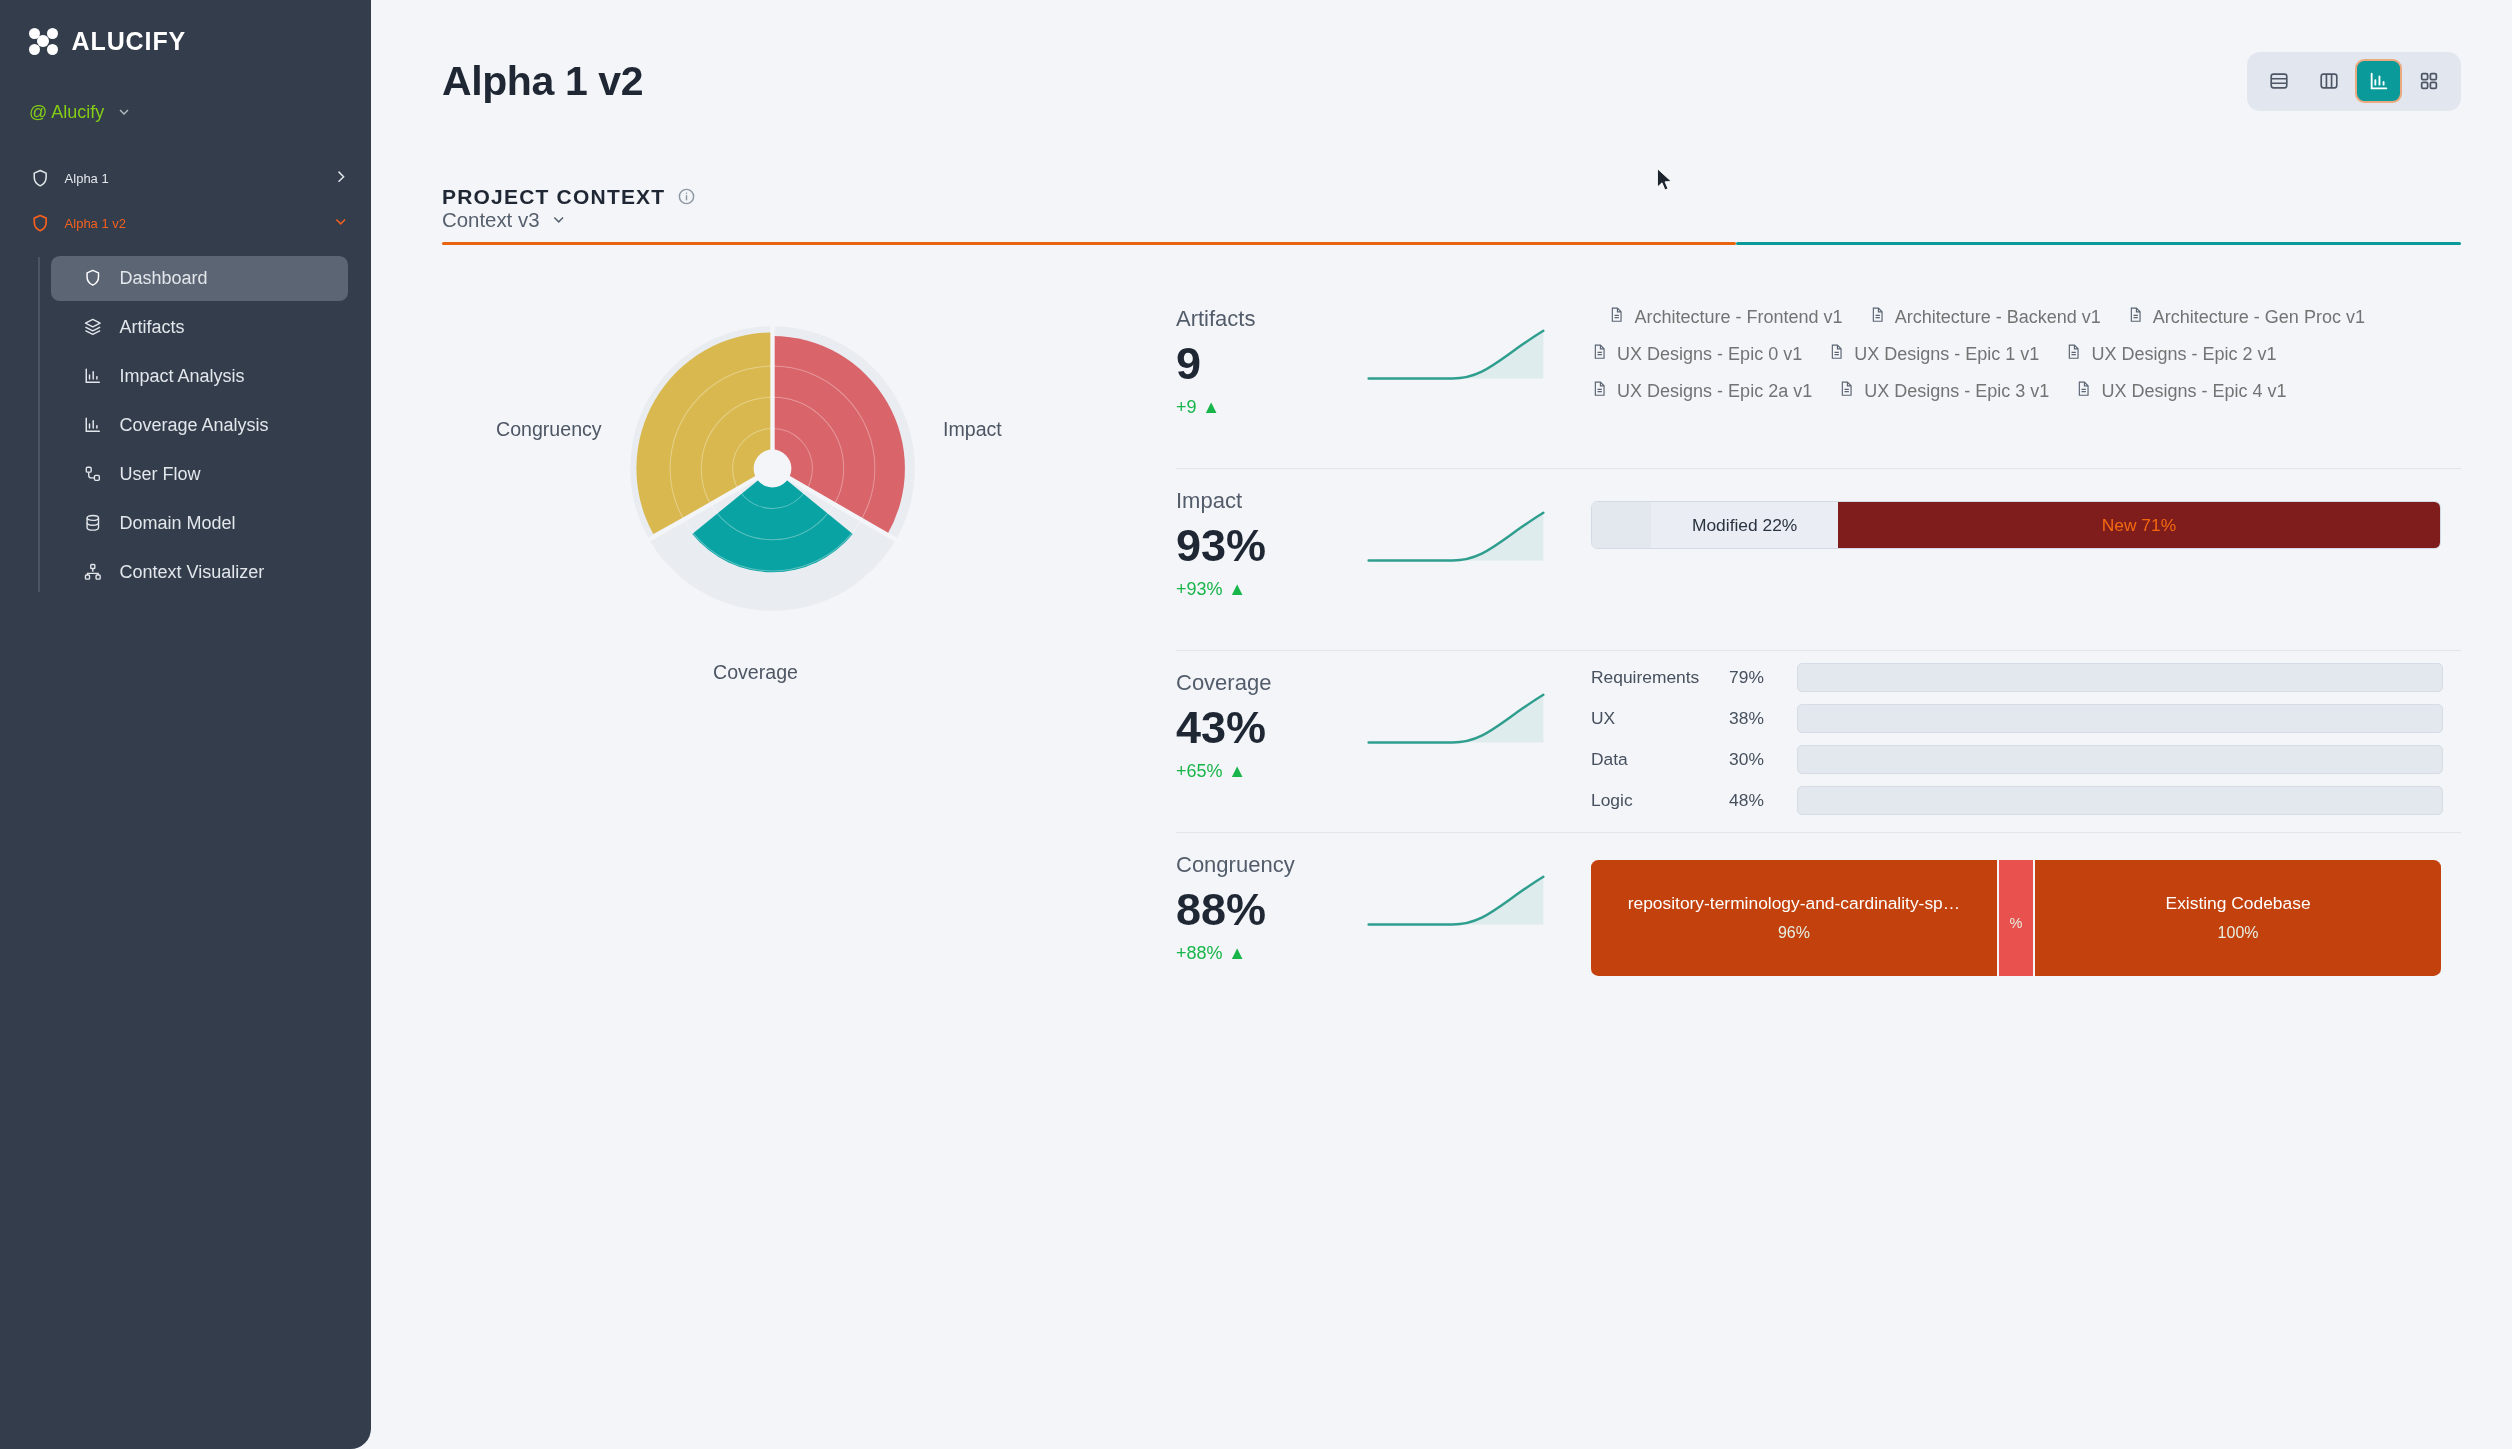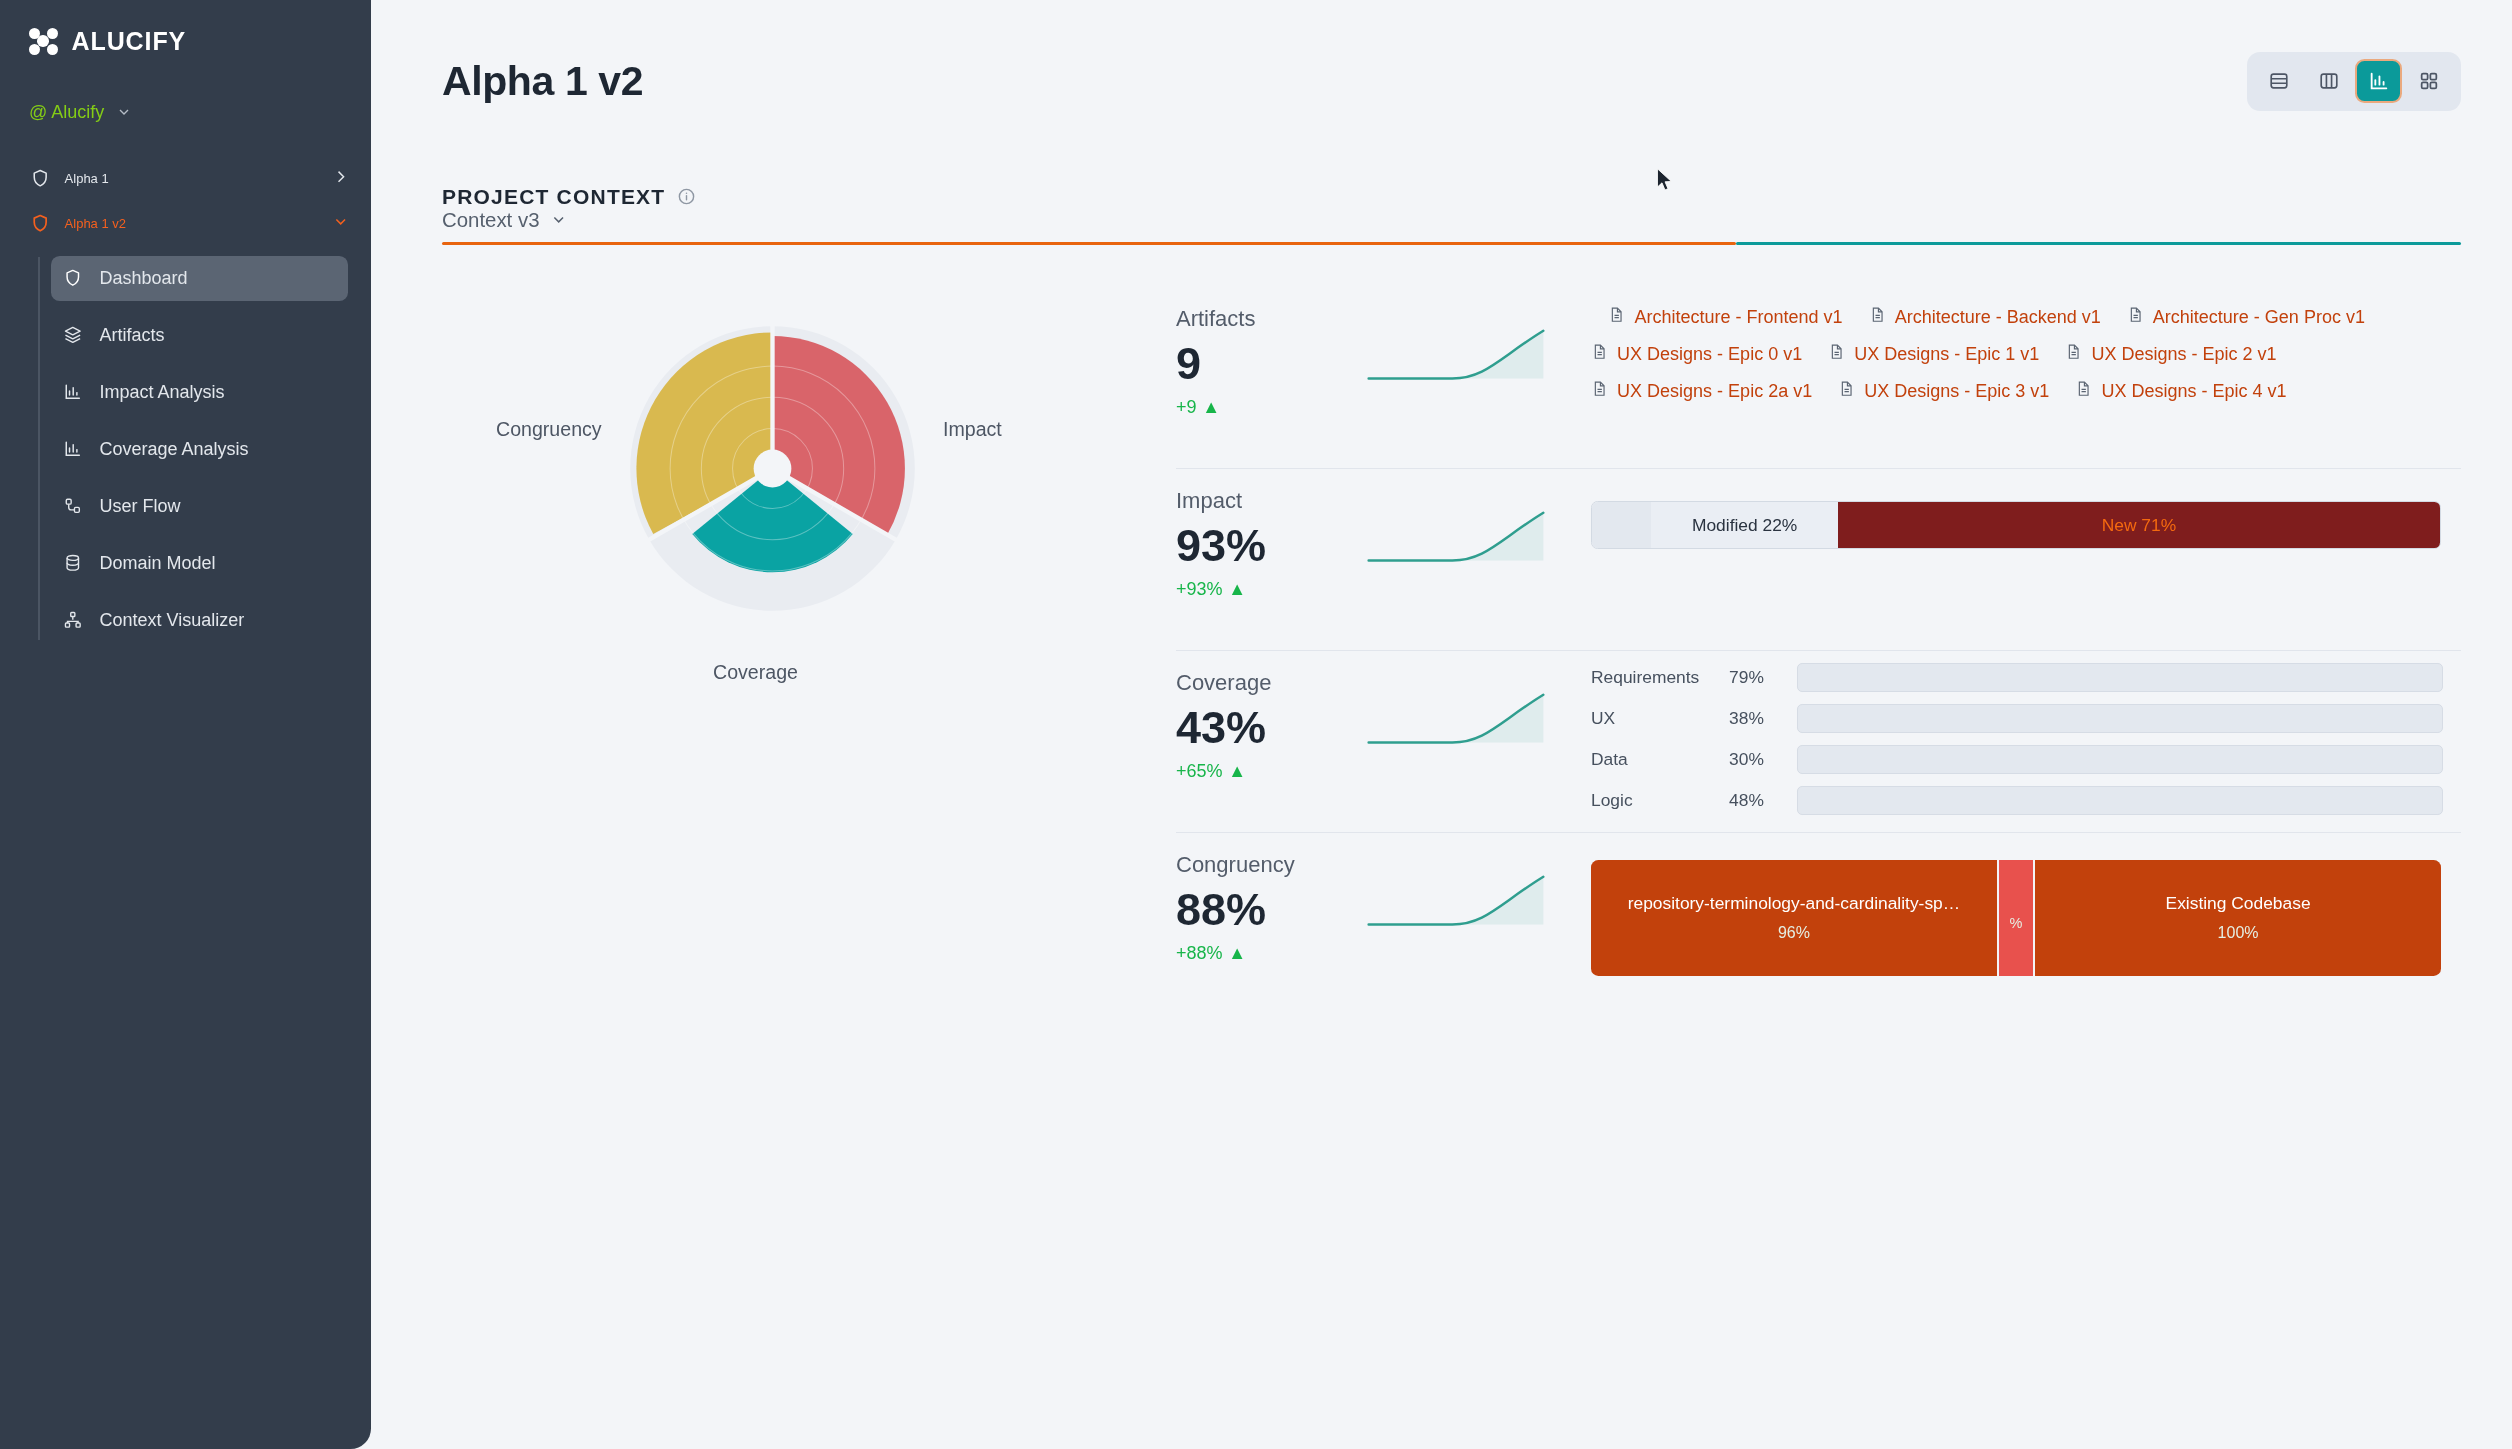--- a/index.html
+++ b/index.html
@@ -55,21 +55,21 @@
   .proj.active { color: #f4601e; }
   .proj.active .shield svg { stroke: #f4601e; }
 
   .subnav { position: relative; margin: 10.2px 0 0 0; padding-left: 38px; }
   .subnav:before {
     content:""; position:absolute; left:38px; top:1.5px; bottom:2.9px; width:1.5px;
     background: #4b5563;
   }
   .subitem {
     display:flex; align-items:center; gap:14.5px;
-    height: 45px; margin: 0 23px 12px 13px; padding: 0 9px;
+    height: 45px; margin: 0 23px 4px 13px; padding: 0 29px;
     border-radius: 8.7px; color:#e3e7ec; font-size: 18px; cursor: pointer;
   }
   .subitem.selected { background: #5b6573; }
   .subitem .sicon { width: 25px; flex:0 0 25px; display:flex; align-items:center; justify-content:center; }
 
   
   .main { flex: 1 1 auto; position: relative; padding: 0 51px 0 71px; }
 
   .page-head {
     display:flex; align-items:center; justify-content:space-between;
@@ -127,21 +127,21 @@
   .metric-name { font-size: 22px; color:#535c6a; }
   .metric-value { font-size: 45px; font-weight: bold; color:#1e2733; margin-top: 7.3px; line-height: 1.05; }
   .metric-delta { font-size: 18px; color:#17b54a; margin-top: 10.2px; display:flex; align-items:center; gap:5.8px; }
   .spark { width: 182px; flex:0 0 182px; padding-top: 38px; margin-left: -283px; }
   .metric-right { flex: 1 1 auto; padding-top: 19px; padding-left: 44px; }
 
   
   .artifact-grid { display:flex; flex-wrap:wrap; column-gap: 26px; row-gap: 14.5px; width: 854px; }
   .artifact {
     display:flex; align-items:center; gap: 8.7px;
-    color:#c2410c; font-size: 18px; white-space:nowrap; cursor:pointer;
+    color:#737373; font-size: 18px; white-space:nowrap; cursor:pointer;
   }
 
   
   .stack {
     display:flex; height: 48px; width: 850px; border-radius: 6.5px; overflow:hidden;
     border:0.7px solid #d3dae3; margin-top: 13px;
   }
   .stack .seg { display:flex; align-items:center; justify-content:center; font-size: 17.4px; }
   .stack .seg.pad   { background:#e3e8ef; }
   .stack .seg.mod   { background:#eaeef4; color:#2a3340; }

